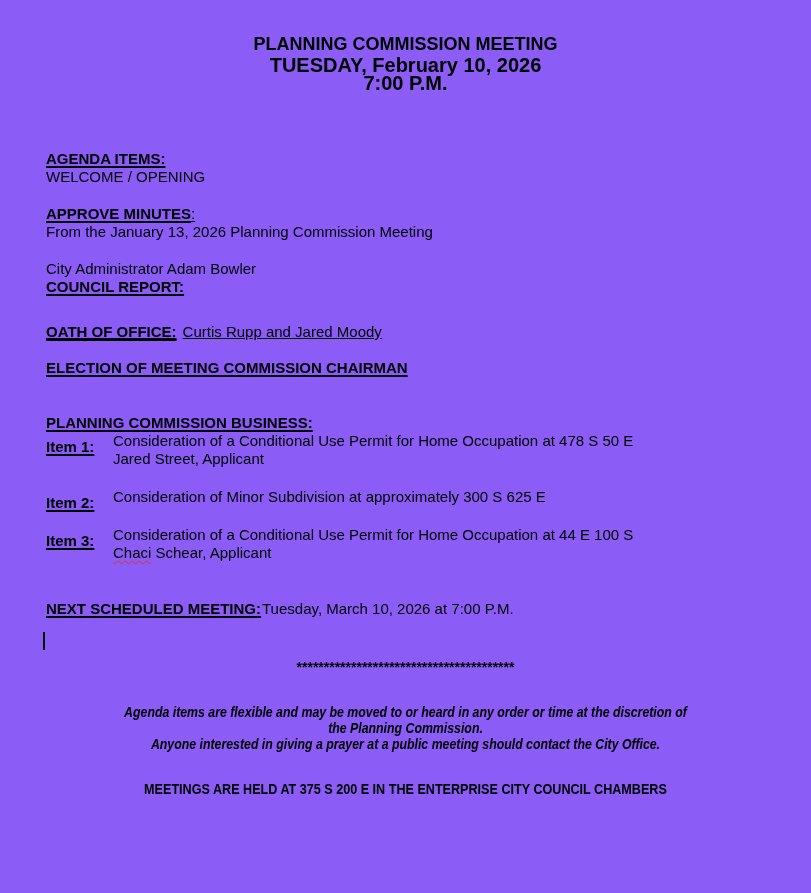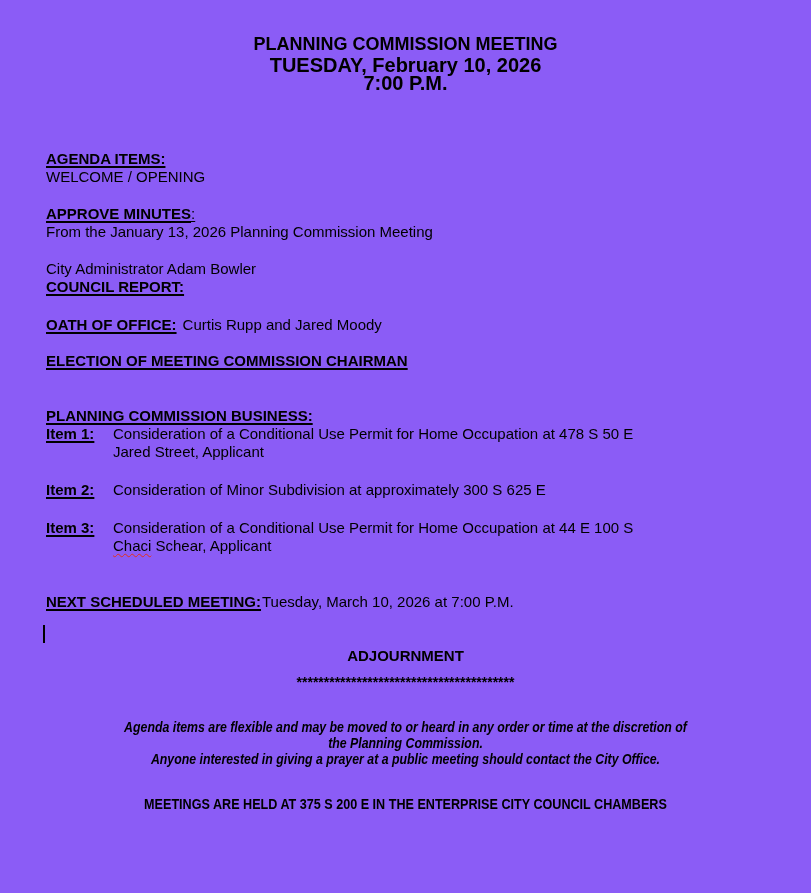--- a/index.html
+++ b/index.html
@@ -22,30 +22,30 @@
   .doc-subtitle{ text-align: center; font-weight: bold; font-size: 20px; line-height: 18px; }
 
   
   .hd { font-weight: bold; }
   .u  { text-decoration: underline; text-decoration-thickness: 1.5px; text-underline-offset: 2px; text-align: center; }
   .u-thin { text-decoration: underline; text-decoration-thickness: 1px; text-underline-offset: 2px; }
 
   .sec-agenda   { margin-top: 58px; }
   .sec-minutes  { margin-top: 19px; }
   .sec-council  { margin-top: 19px; }
-  .sec-oath     { margin-top: 20px; }
+  .sec-oath     { margin-top: 27px; text-decoration: underline; }
   .sec-election { margin-top: 18px; }
   .sec-business { margin-top: 37px; }
 
   .inline-body  { margin-left: 6px; }
 
   
   .item { position: relative; padding-left: 67px; }
   .item-gap { margin-top: 20px; }
-  .item-label { position: absolute; left: 0; top: 0; font-weight: bold;
+  .item-label { position: absolute; left: 0; top: 6px; font-weight: bold;
                 text-decoration: underline; text-decoration-thickness: 1.5px; text-underline-offset: 2px; }
   .squiggle {
     text-decoration-line: underline;
     text-decoration-style: wavy;
     text-decoration-color: #e0301e;
     text-decoration-thickness: 1px;
     text-underline-offset: 2px;
   }
 
   .sec-next { margin-top: 38px; }
@@ -133,21 +133,20 @@
     </div>
 
     <div class="sec-next">
       <span class="hd u">NEXT SCHEDULED MEETING:</span><span class="next-body">Tuesday, March 10, 2026 at 7:00 P.M.</span>
     </div>
 
     <div class="cursor-line">
       <span class="caret"></span>
     </div>
 
-    <div class="adjournment">ADJOURNMENT</div>
     <div class="stars">****************************************</div>
 
     <div class="notice">
       <div>Agenda items are flexible and may be moved to or heard in any order or time at the discretion of</div>
       <div>the Planning Commission.</div>
       <div>Anyone interested in giving a prayer at a public meeting should contact the City Office.</div>
     </div>
 
     <div class="location">MEETINGS ARE HELD AT 375 S 200 E IN THE ENTERPRISE CITY COUNCIL CHAMBERS</div>
 

